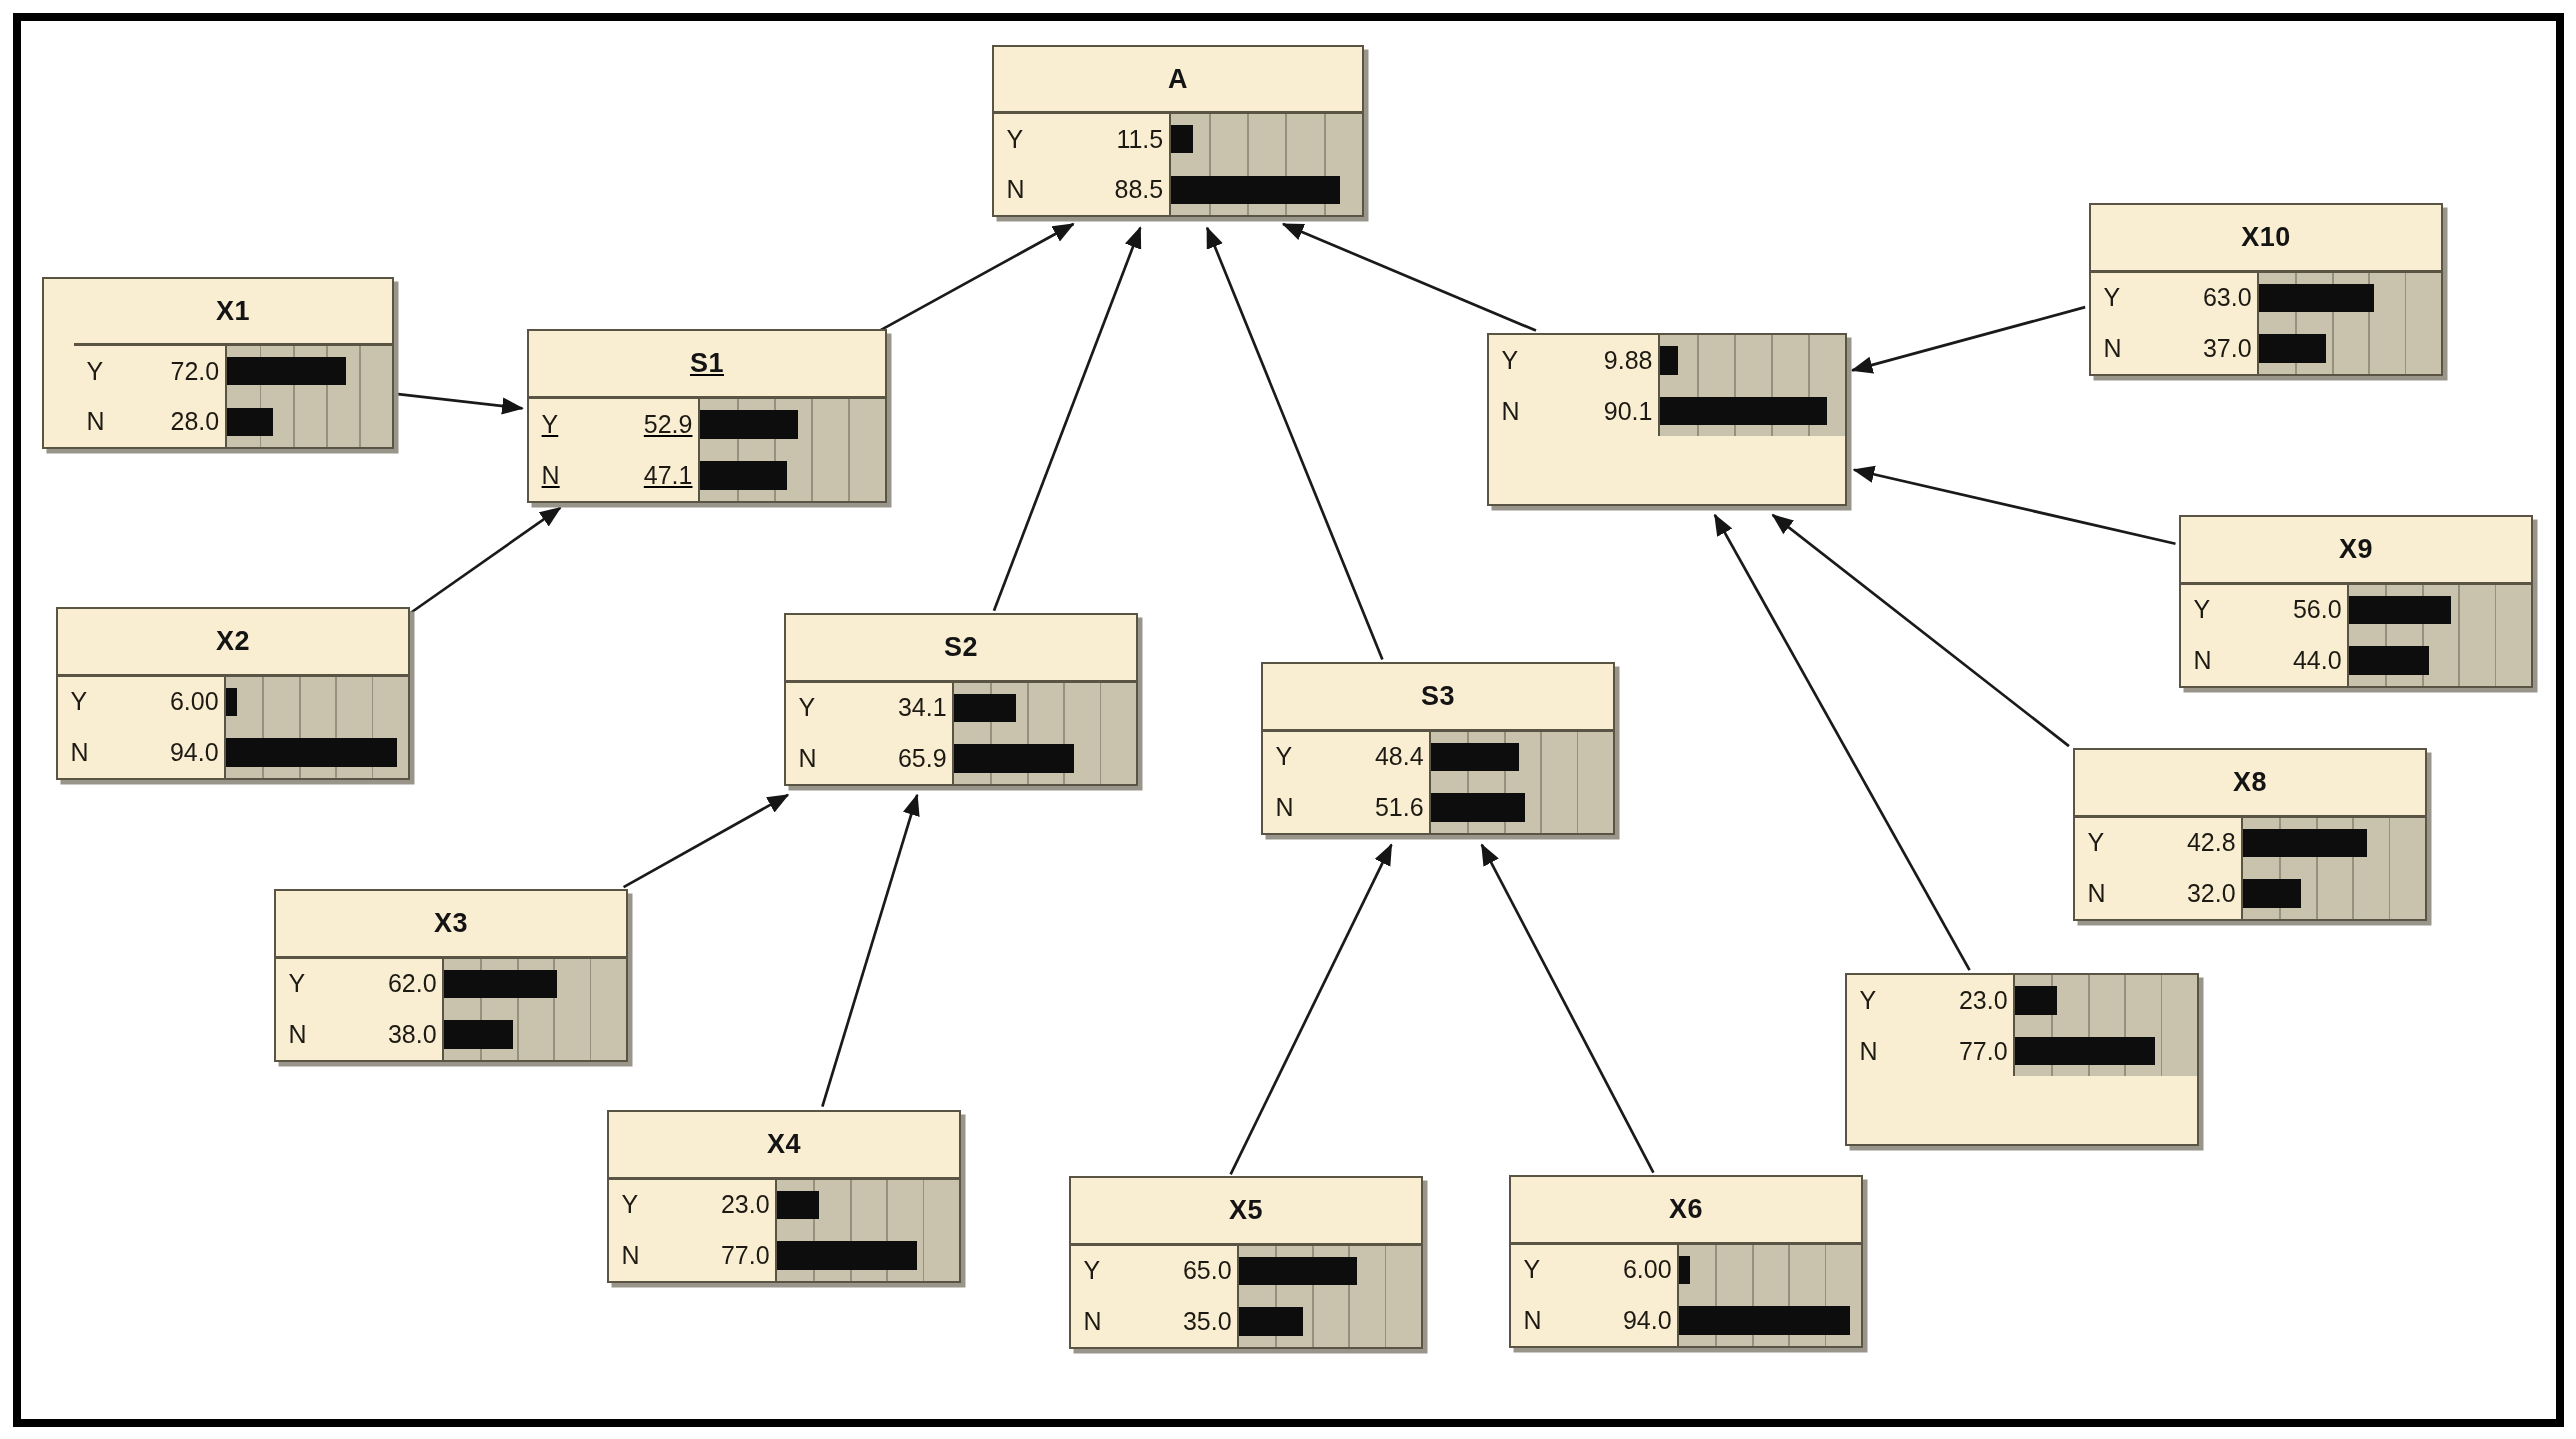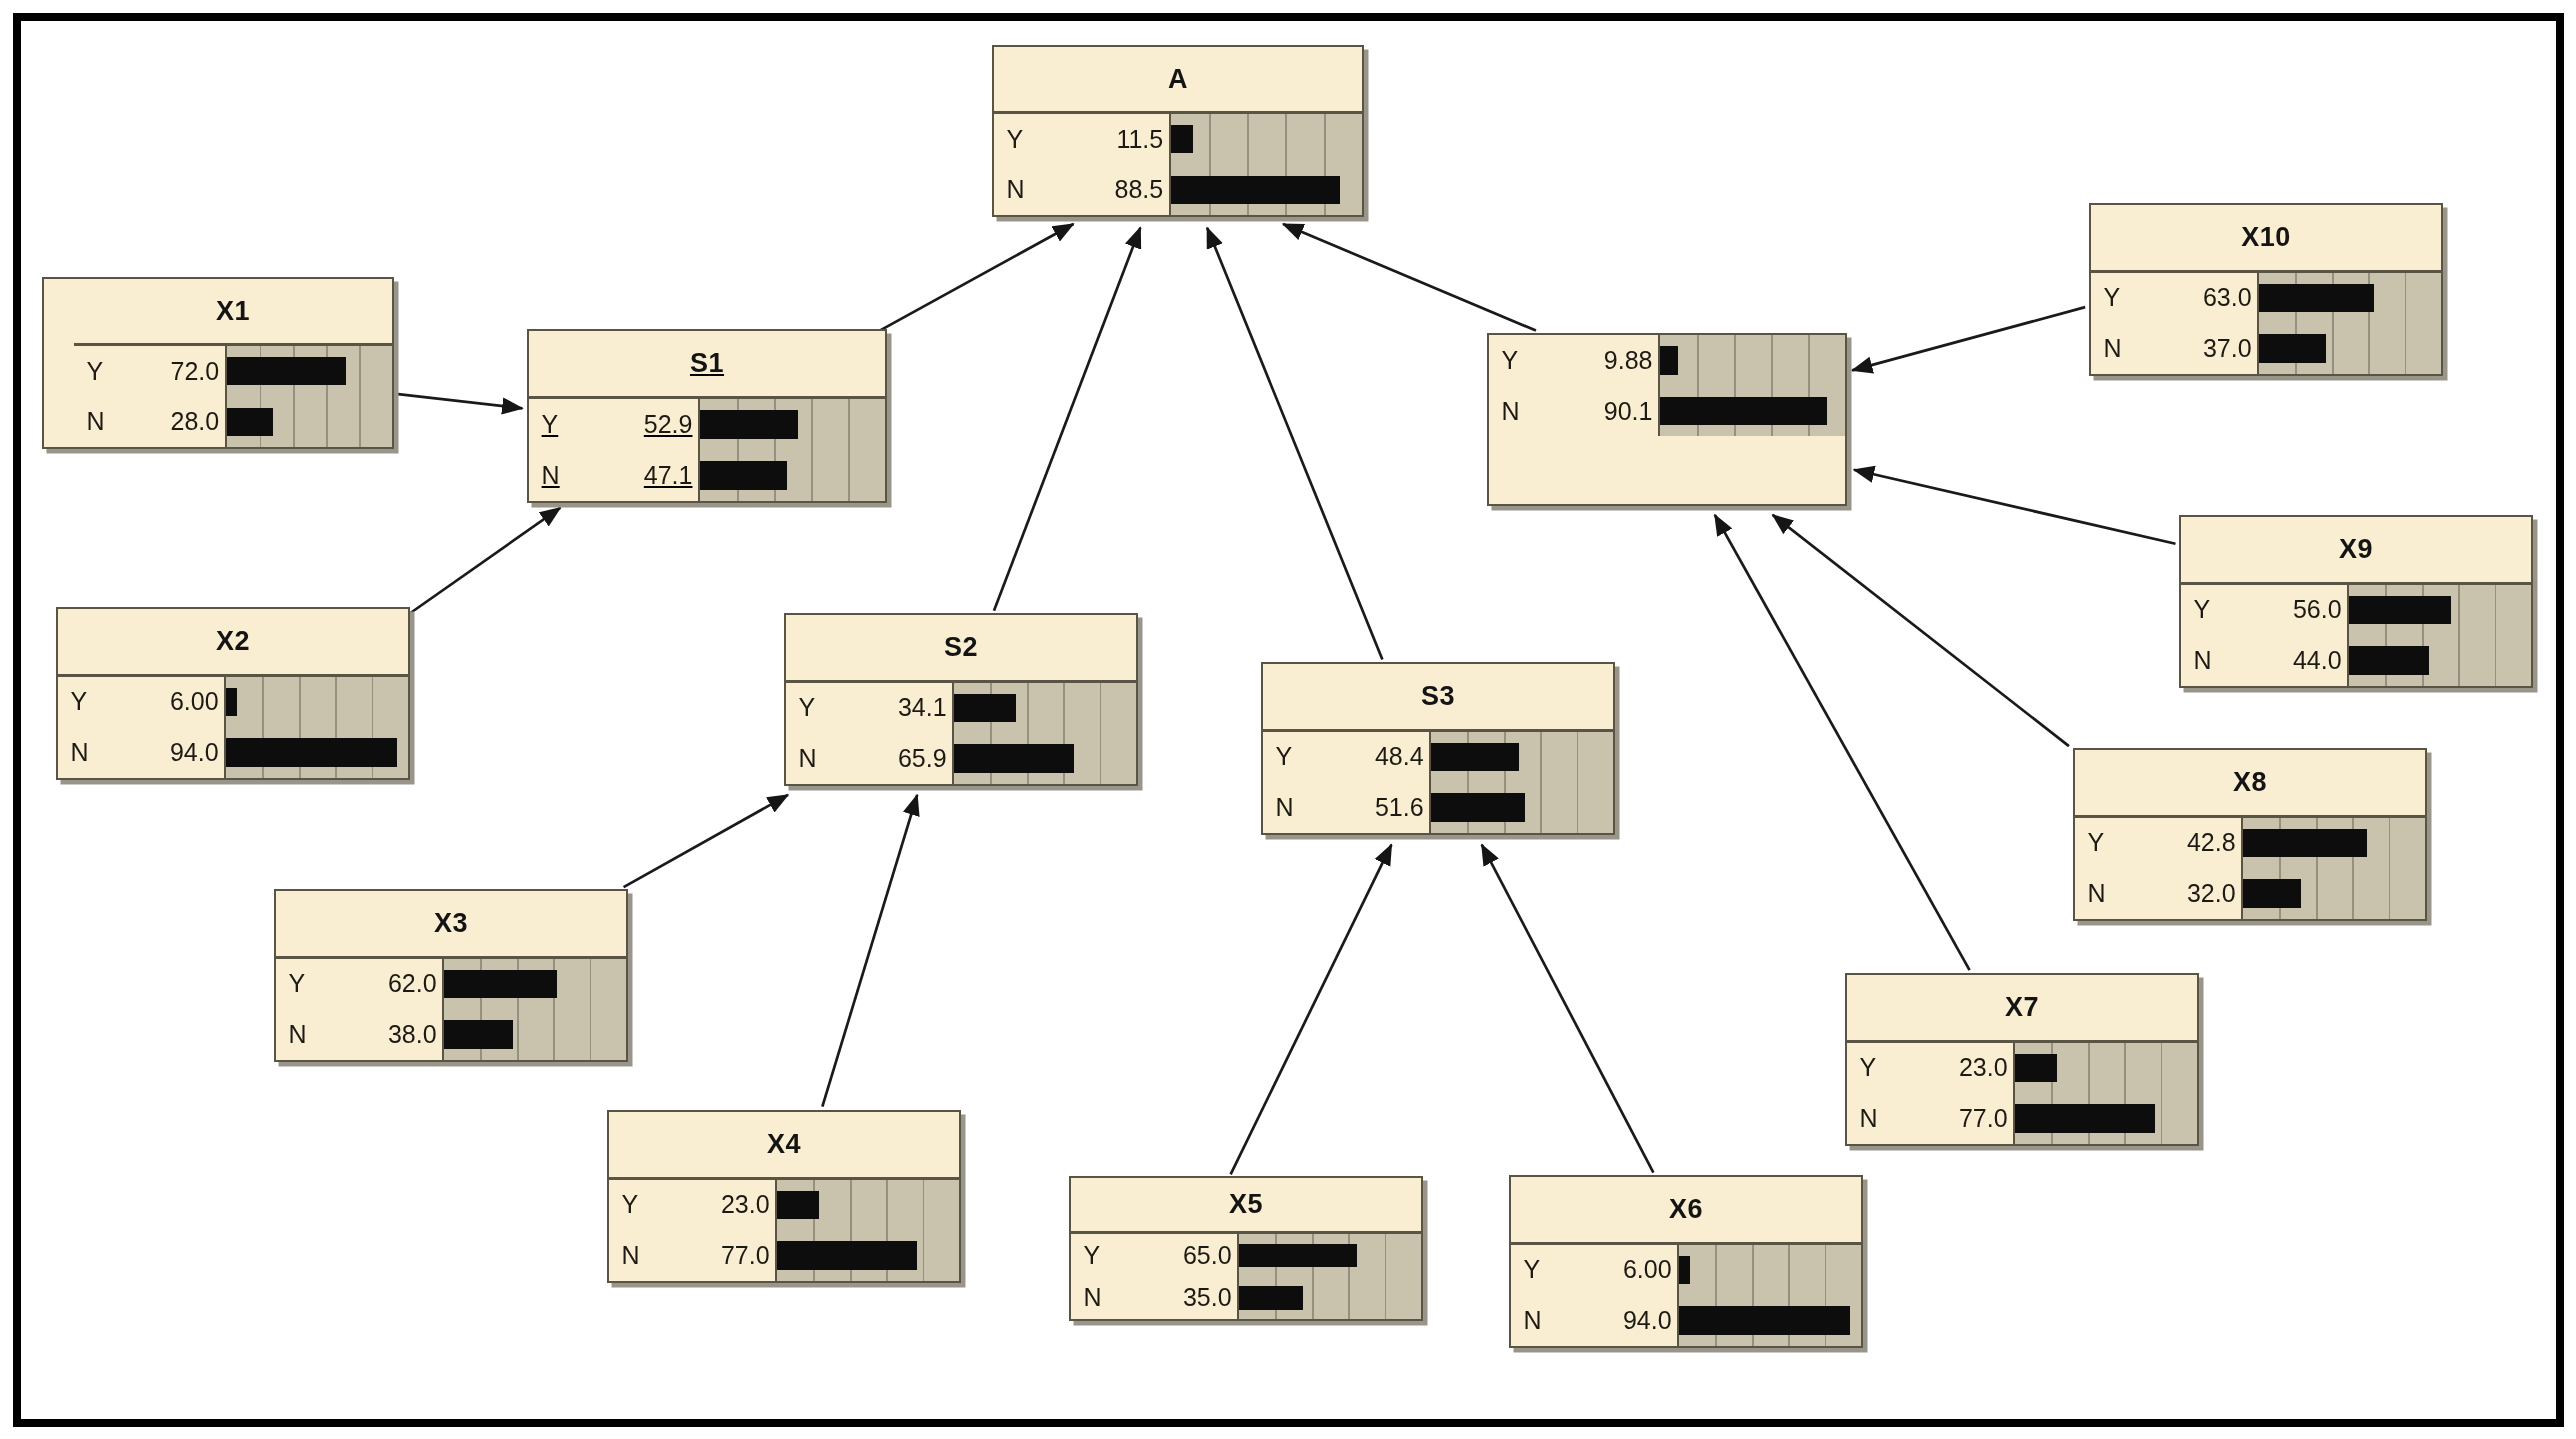--- a/index.html
+++ b/index.html
@@ -382,21 +382,21 @@
             <div class="gridline" style="left: 80%;"></div>
             <div class="bar-track r0">
               <div class="bar" style="width: 23%;"></div>
             </div>
             <div class="bar-track r1">
               <div class="bar" style="width: 77%;"></div>
             </div>
           </div>
         </div>
       </div>
-      <div class="node" style="left: 1069px; top: 1176px; width: 354px; height: 145px;">
+      <div class="node" style="left: 1069px; top: 1176px; width: 354px; height: 173px;">
         <div class="node-title">X5</div>
         <div class="node-body">
           <div class="labels">
             <div class="row-label">
               <span class="state">Y</span>
               <span class="val">65.0</span>
             </div>
             <div class="row-label">
               <span class="state">N</span>
               <span class="val">35.0</span>
@@ -437,21 +437,20 @@
             <div class="bar-track r0">
               <div class="bar" style="width: 6%;"></div>
             </div>
             <div class="bar-track r1">
               <div class="bar" style="width: 94%;"></div>
             </div>
           </div>
         </div>
       </div>
       <div class="node" style="left: 1845px; top: 973px; width: 354px; height: 173px;">
-        <div class="node-title">X7</div>
         <div class="node-body">
           <div class="labels">
             <div class="row-label">
               <span class="state">Y</span>
               <span class="val">23.0</span>
             </div>
             <div class="row-label">
               <span class="state">N</span>
               <span class="val">77.0</span>
             </div>

